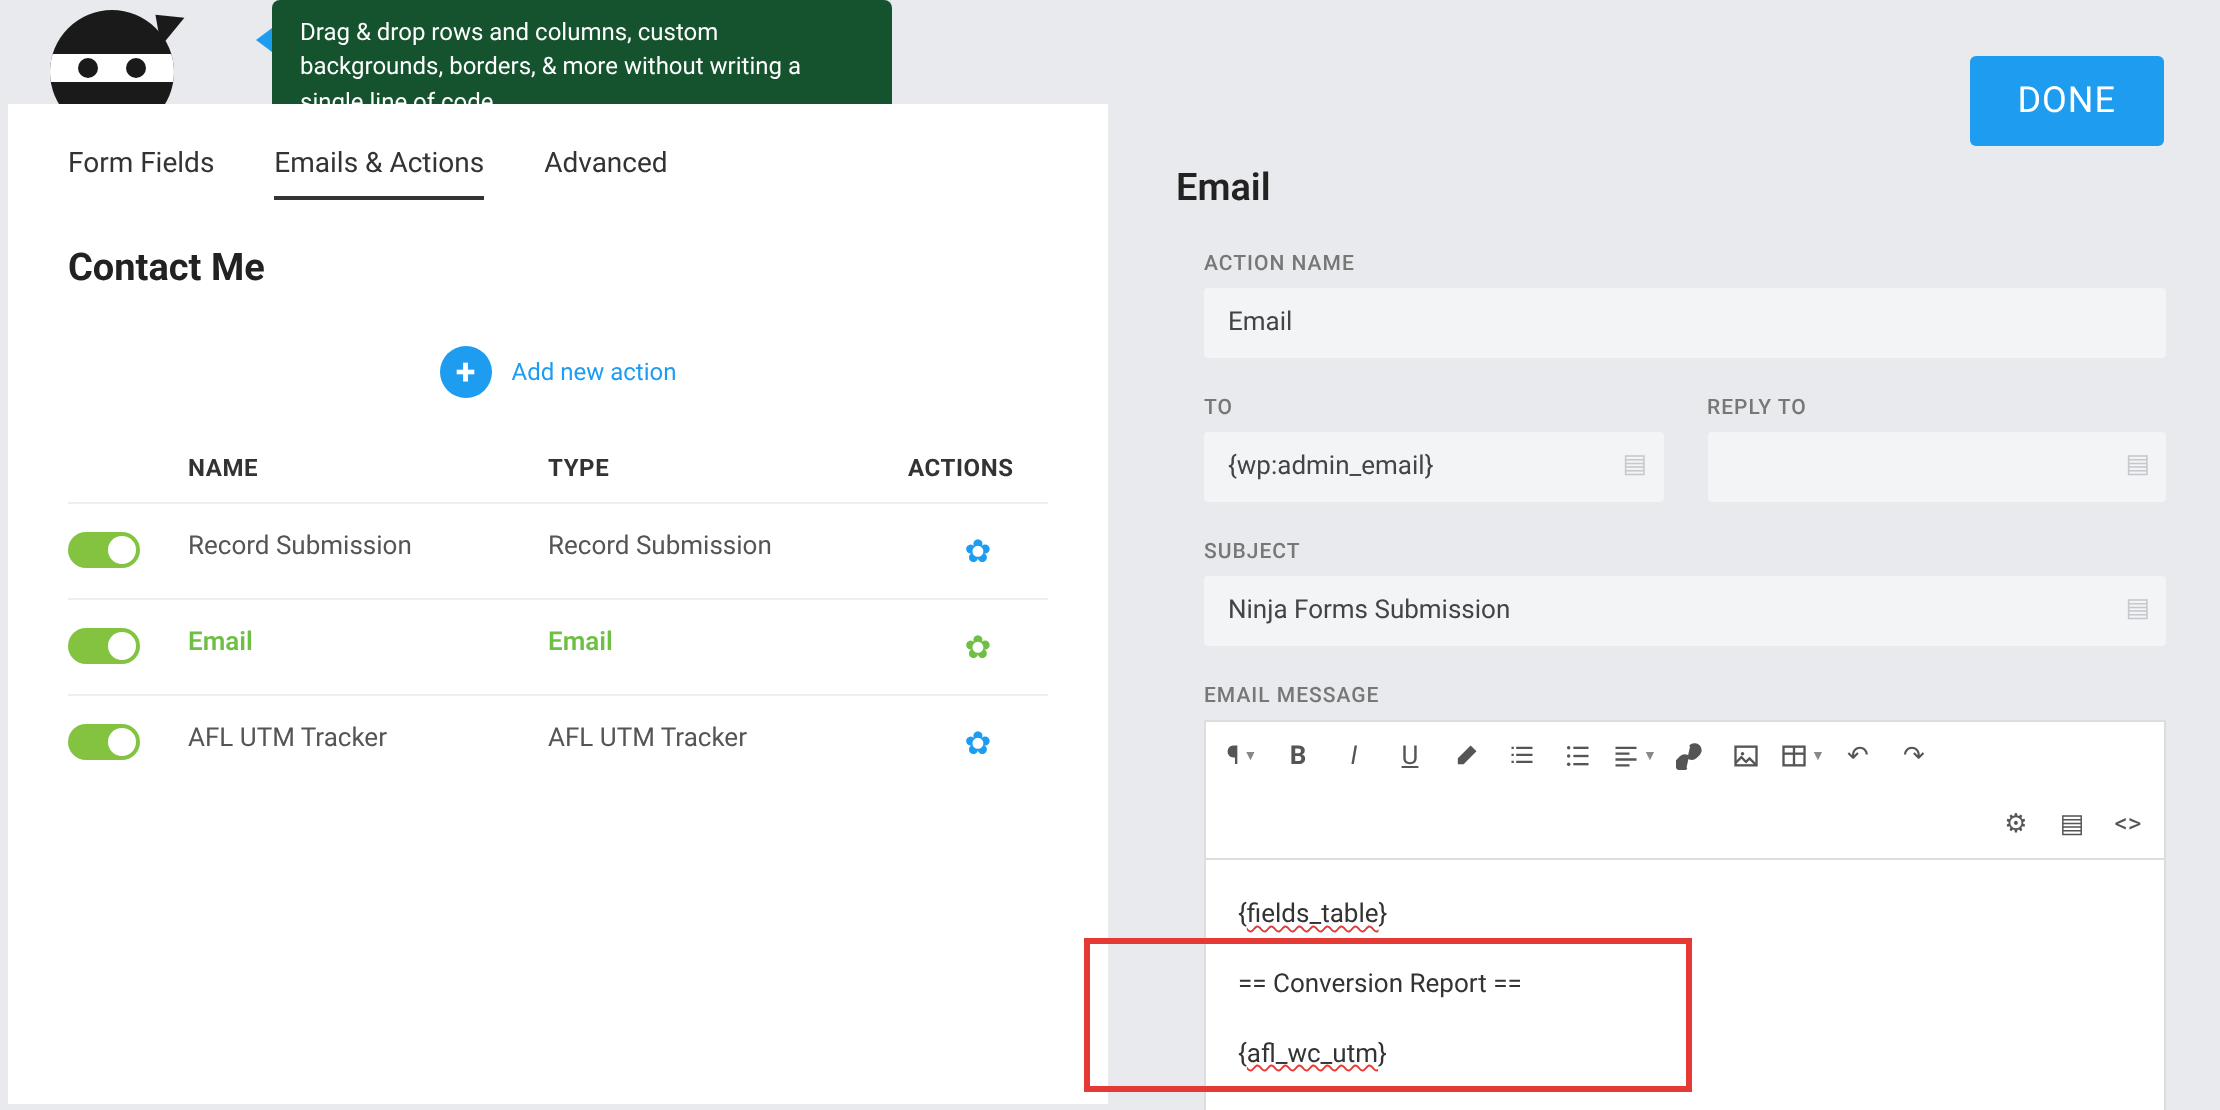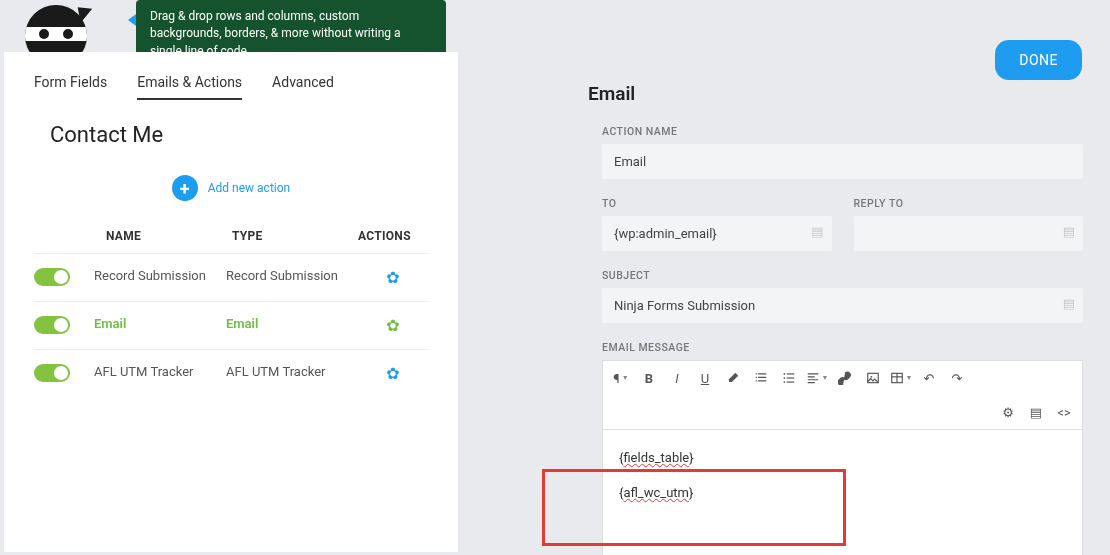--- a/index.html
+++ b/index.html
@@ -10,34 +10,34 @@
 .ninja-face { width: 62px; height: 62px; background: #1a1a1a; border-radius: 50%; position: absolute; top: 5px; left: 0; overflow: hidden; }
 .ninja-band { position: absolute; top: 22px; left: 0; width: 62px; height: 14px; background: #fff; }
 .ninja-eye { position: absolute; top: 24px; width: 10px; height: 10px; background: #1a1a1a; border-radius: 50%; }
 .ninja-eye.l { left: 14px; }
 .ninja-eye.r { left: 38px; }
 .ninja-tail { position: absolute; left: 54px; top: 6px; width: 0; height: 0; border-left: 14px solid #1a1a1a; border-top: 4px solid transparent; border-bottom: 12px solid transparent; transform: rotate(-10deg); }
 
 .tip-bubble { position: absolute; top: 0; left: 136px; background: #14532d; color: #fff; font-size: 12px; padding: 8px 14px; border-radius: 4px; max-width: 310px; line-height: 1.45; }
 .tip-bubble::before { content: ""; position: absolute; left: -8px; top: 14px; border-right: 8px solid #1e9cf0; border-top: 6px solid transparent; border-bottom: 6px solid transparent; }
 
-.done-btn { position: absolute; top: 40px; right: 28px; background: #1e9cf0; color: #fff; border: none; padding: 12px 24px; font-size: 14px; letter-spacing: 0.5px; border-radius: 14px; cursor: pointer; }
-
-.left-panel { position: absolute; top: 52px; left: 4px; width: 454px; background: #fff; height: 500px; padding: 22px 30px; }
+.done-btn { position: absolute; top: 28px; right: 28px; background: #1e9cf0; color: #fff; border: none; padding: 12px 24px; font-size: 18px; letter-spacing: 0.5px; border-radius: 3px; cursor: pointer; }
+
+.left-panel { position: absolute; top: 52px; left: 4px; width: 550px; background: #fff; height: 500px; padding: 22px 30px; }
 .tabs { display: flex; gap: 30px; font-size: 14px; color: #333; margin-bottom: 22px; }
 .tab { cursor: pointer; padding-bottom: 8px; }
 .tab.active { border-bottom: 2px solid #333; font-weight: 400; }
-.form-title { font-size: 22px; font-weight: 400; color: #222; margin-bottom: 28px; margin-left: 16px; }
+.form-title { font-size: 19px; font-weight: 700; color: #222; margin-bottom: 28px; }
 
 .add-action { display: flex; align-items: center; justify-content: center; gap: 10px; margin-bottom: 18px; cursor: pointer; }
 .add-circle { width: 26px; height: 26px; background: #1e9cf0; border-radius: 50%; color: #fff; display: flex; align-items: center; justify-content: center; font-size: 18px; font-weight: bold; }
 .add-text { color: #1e9cf0; font-size: 12px; }
 
 .actions-table { width: 100%; }
-.actions-head { display: grid; grid-template-columns: 60px 1fr 1fr 70px; padding: 10px 0; font-size: 12px; font-weight: 700; color: #333; letter-spacing: 0.3px; gap: 12px; }
+.actions-head { display: grid; grid-template-columns: 60px 1fr 1fr 70px; padding: 10px 0; font-size: 12px; font-weight: 700; color: #333; letter-spacing: 0.3px; }
 .action-row { display: grid; grid-template-columns: 60px 1fr 1fr 70px; padding: 14px 0; border-top: 1px solid #eee; font-size: 13px; align-items: flex-start; }
 .action-row.highlight .aname, .action-row.highlight .atype { color: #6fbf44; font-weight: 600; }
 .toggle { width: 36px; height: 18px; background: #84c340; border-radius: 9px; position: relative; cursor: pointer; }
 .toggle::after { content: ""; position: absolute; width: 14px; height: 14px; background: #fff; border-radius: 50%; top: 2px; right: 2px; }
 .gear { color: #1e9cf0; font-size: 16px; cursor: pointer; text-align: center; }
 .aname, .atype { color: #555; }
 
 .right-panel { position: absolute; top: 82px; left: 588px; width: 495px; }
 .panel-title { font-size: 19px; font-weight: 600; color: #222; margin-bottom: 20px; }
 .field-block { margin-bottom: 18px; }
@@ -226,17 +226,18 @@
       <div class="tool-btn">↷</div>
     </div>
     <div class="toolbar-right">
       <div class="tool-btn">⚙</div>
       <div class="tool-btn">▤</div>
       <div class="tool-btn">&lt;&gt;</div>
     </div>
 
     <div class="editor-box">
       <p><span>{</span><span class="squiggle">fields_table</span><span>}</span></p>
+      <p>== Conversion Report ==</p>
       <p><span>{</span><span class="squiggle">afl_wc_utm</span><span>}</span></p>
       <div class="red-overlay"></div>
     </div>
   </div>
 </div>
 
 </body></html>

